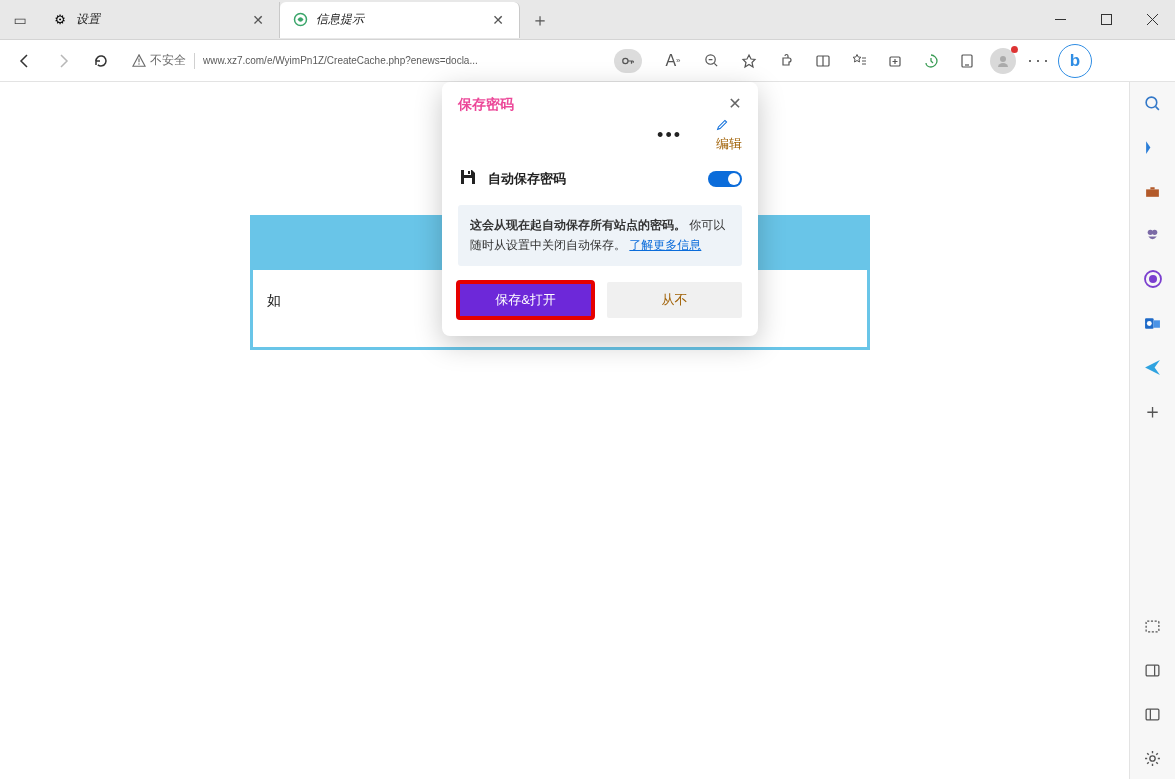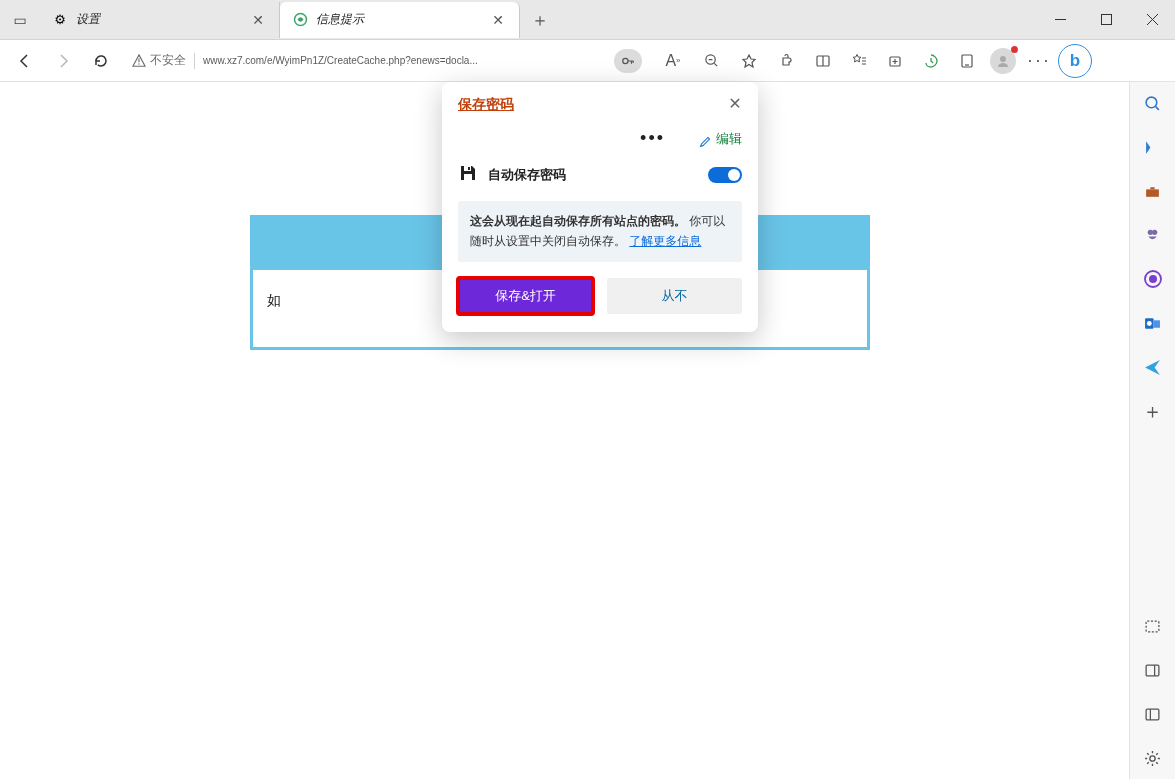--- a/index.html
+++ b/index.html
@@ -30,34 +30,34 @@
 .content{flex:1;display:flex;position:relative;}
 .page{flex:1;position:relative;background:#fff;}
 .sidebar{width:46px;background:#f7f7f7;border-left:1px solid #e3e3e3;display:flex;flex-direction:column;align-items:center;padding:6px 0;gap:14px;}
 .sb-icon{width:30px;height:30px;display:flex;align-items:center;justify-content:center;color:#666;font-size:17px;border-radius:4px;}
 .sb-spacer{flex:1;}
 .msgbox{position:absolute;left:250px;top:133px;width:620px;height:135px;border:3px solid #69c5e8;background:#fff;}
 .msgbox .hdr{height:52px;background:#69c5e8;}
 .msgbox .body{padding:22px 14px;font-size:14px;color:#222;}
 .popover{position:absolute;left:442px;top:0;width:316px;background:#fff;border-radius:8px;box-shadow:0 8px 28px rgba(0,0,0,.22);padding:14px 16px 18px;}
 .popover .pop-close{position:absolute;top:10px;right:12px;font-size:16px;color:#666;width:22px;height:22px;display:flex;align-items:center;justify-content:center;}
-.popover h4{font-size:14px;font-weight:600;color:#c2410c;margin-bottom:10px;text-decoration:underline;}
+.popover h4{font-size:14px;font-weight:600;color:#ec4899;}
 .cred{display:flex;align-items:center;justify-content:space-between;margin-bottom:14px;padding-top:4px;}
 .cred .dots{font-size:18px;letter-spacing:2px;color:#222;}
-.cred .edit{color:#15803d;font-size:13px;display:flex;align-items:flex-end;gap:4px;}
+.cred .edit{color:#a16207;font-size:13px;display:flex;align-items:flex-start;gap:4px;flex-direction:column;}
 .autosave{display:flex;align-items:center;gap:10px;margin-bottom:14px;}
 .autosave .label{font-size:13px;font-weight:600;color:#222;flex:1;}
 .toggle{width:34px;height:16px;background:#0b6cda;border-radius:10px;position:relative;}
 .toggle::after{content:"";position:absolute;right:2px;top:2px;width:12px;height:12px;background:#fff;border-radius:50%;}
 .info{background:#eef3f8;padding:10px 12px;font-size:12px;color:#333;line-height:1.7;border-radius:3px;margin-bottom:16px;}
 .info a{color:#0b6cda;text-decoration:underline;}
 .actions{display:flex;gap:14px;}
 .actions .btn{flex:1;height:36px;display:flex;align-items:center;justify-content:center;font-size:13px;border-radius:2px;cursor:pointer;}
 .btn.primary{background:#6d28d9;color:#fff;outline:4px solid #e60000;outline-offset:-2px;}
-.btn.secondary{background:#f0f0f0;color:#0369a1;}
+.btn.secondary{background:#f0f0f0;color:#a16207;}
 .bing-btn{width:34px;height:34px;border-radius:50%;border:1.5px solid #2f8de4;display:flex;align-items:center;justify-content:center;color:#2f8de4;font-weight:700;font-size:17px;}
 </style>
 </head>
 <body>
 
 <div class="win">
   <div class="titlebar">
     <div class="tabstrip">
       <div class="icon-btn">▭</div>
       <div class="tab">

